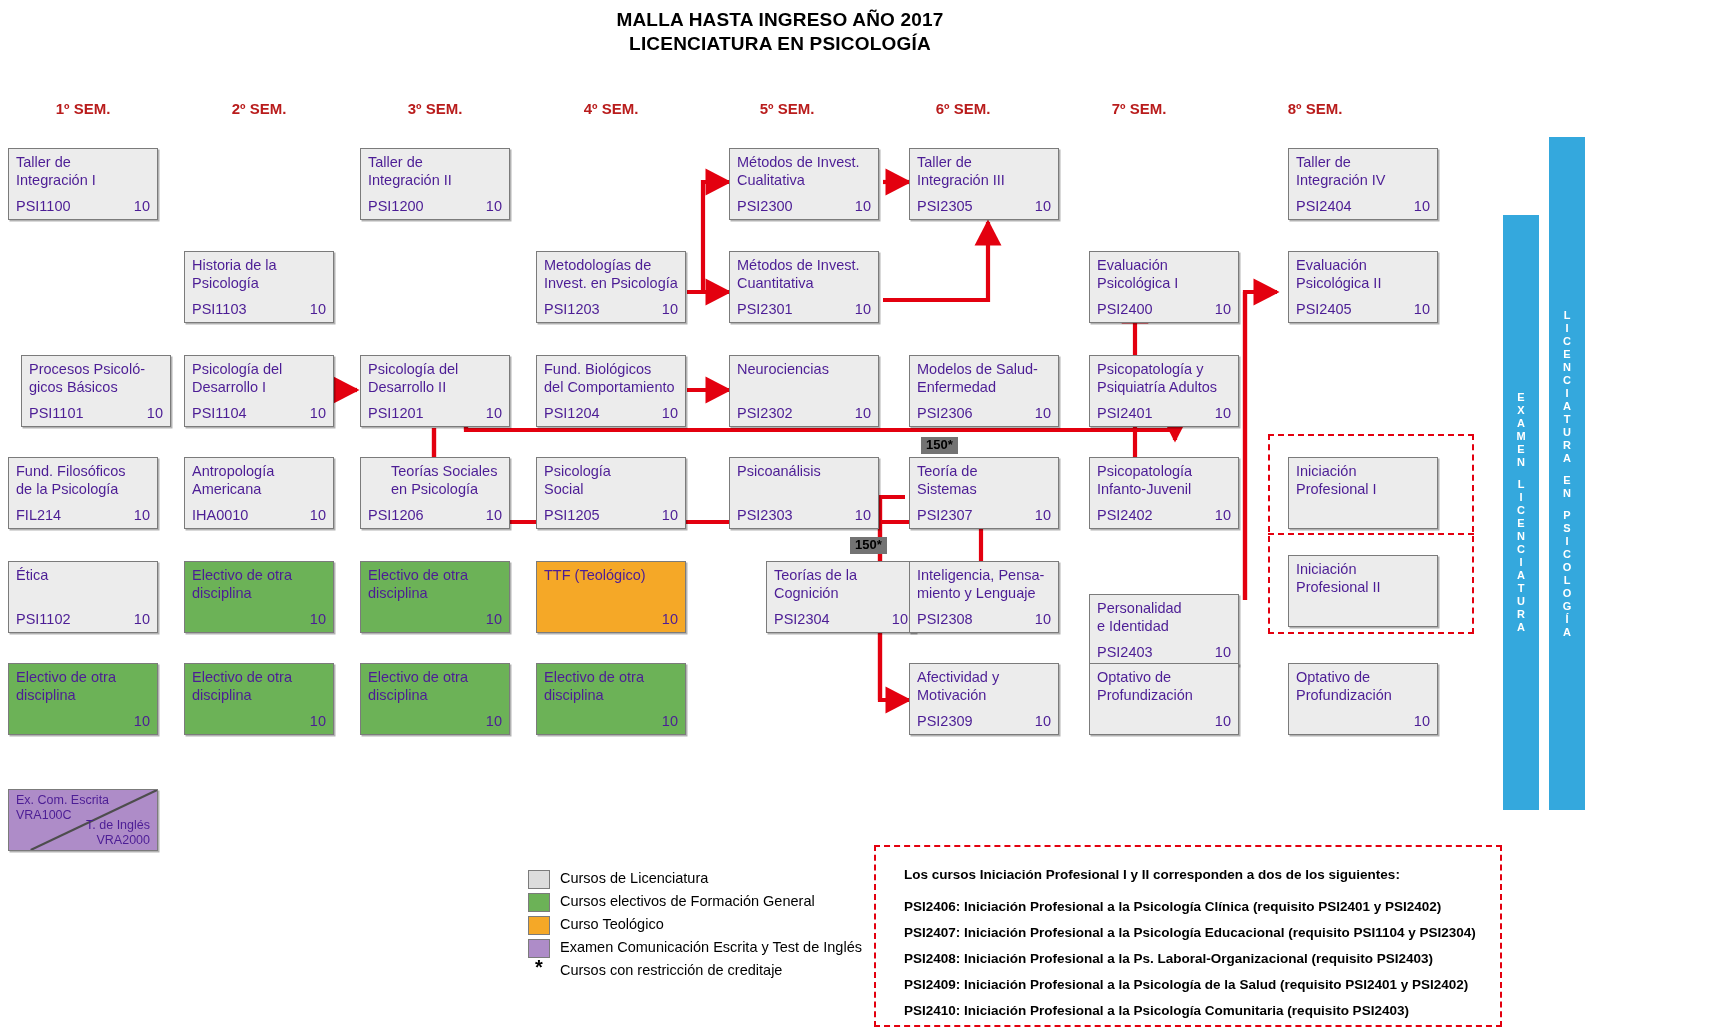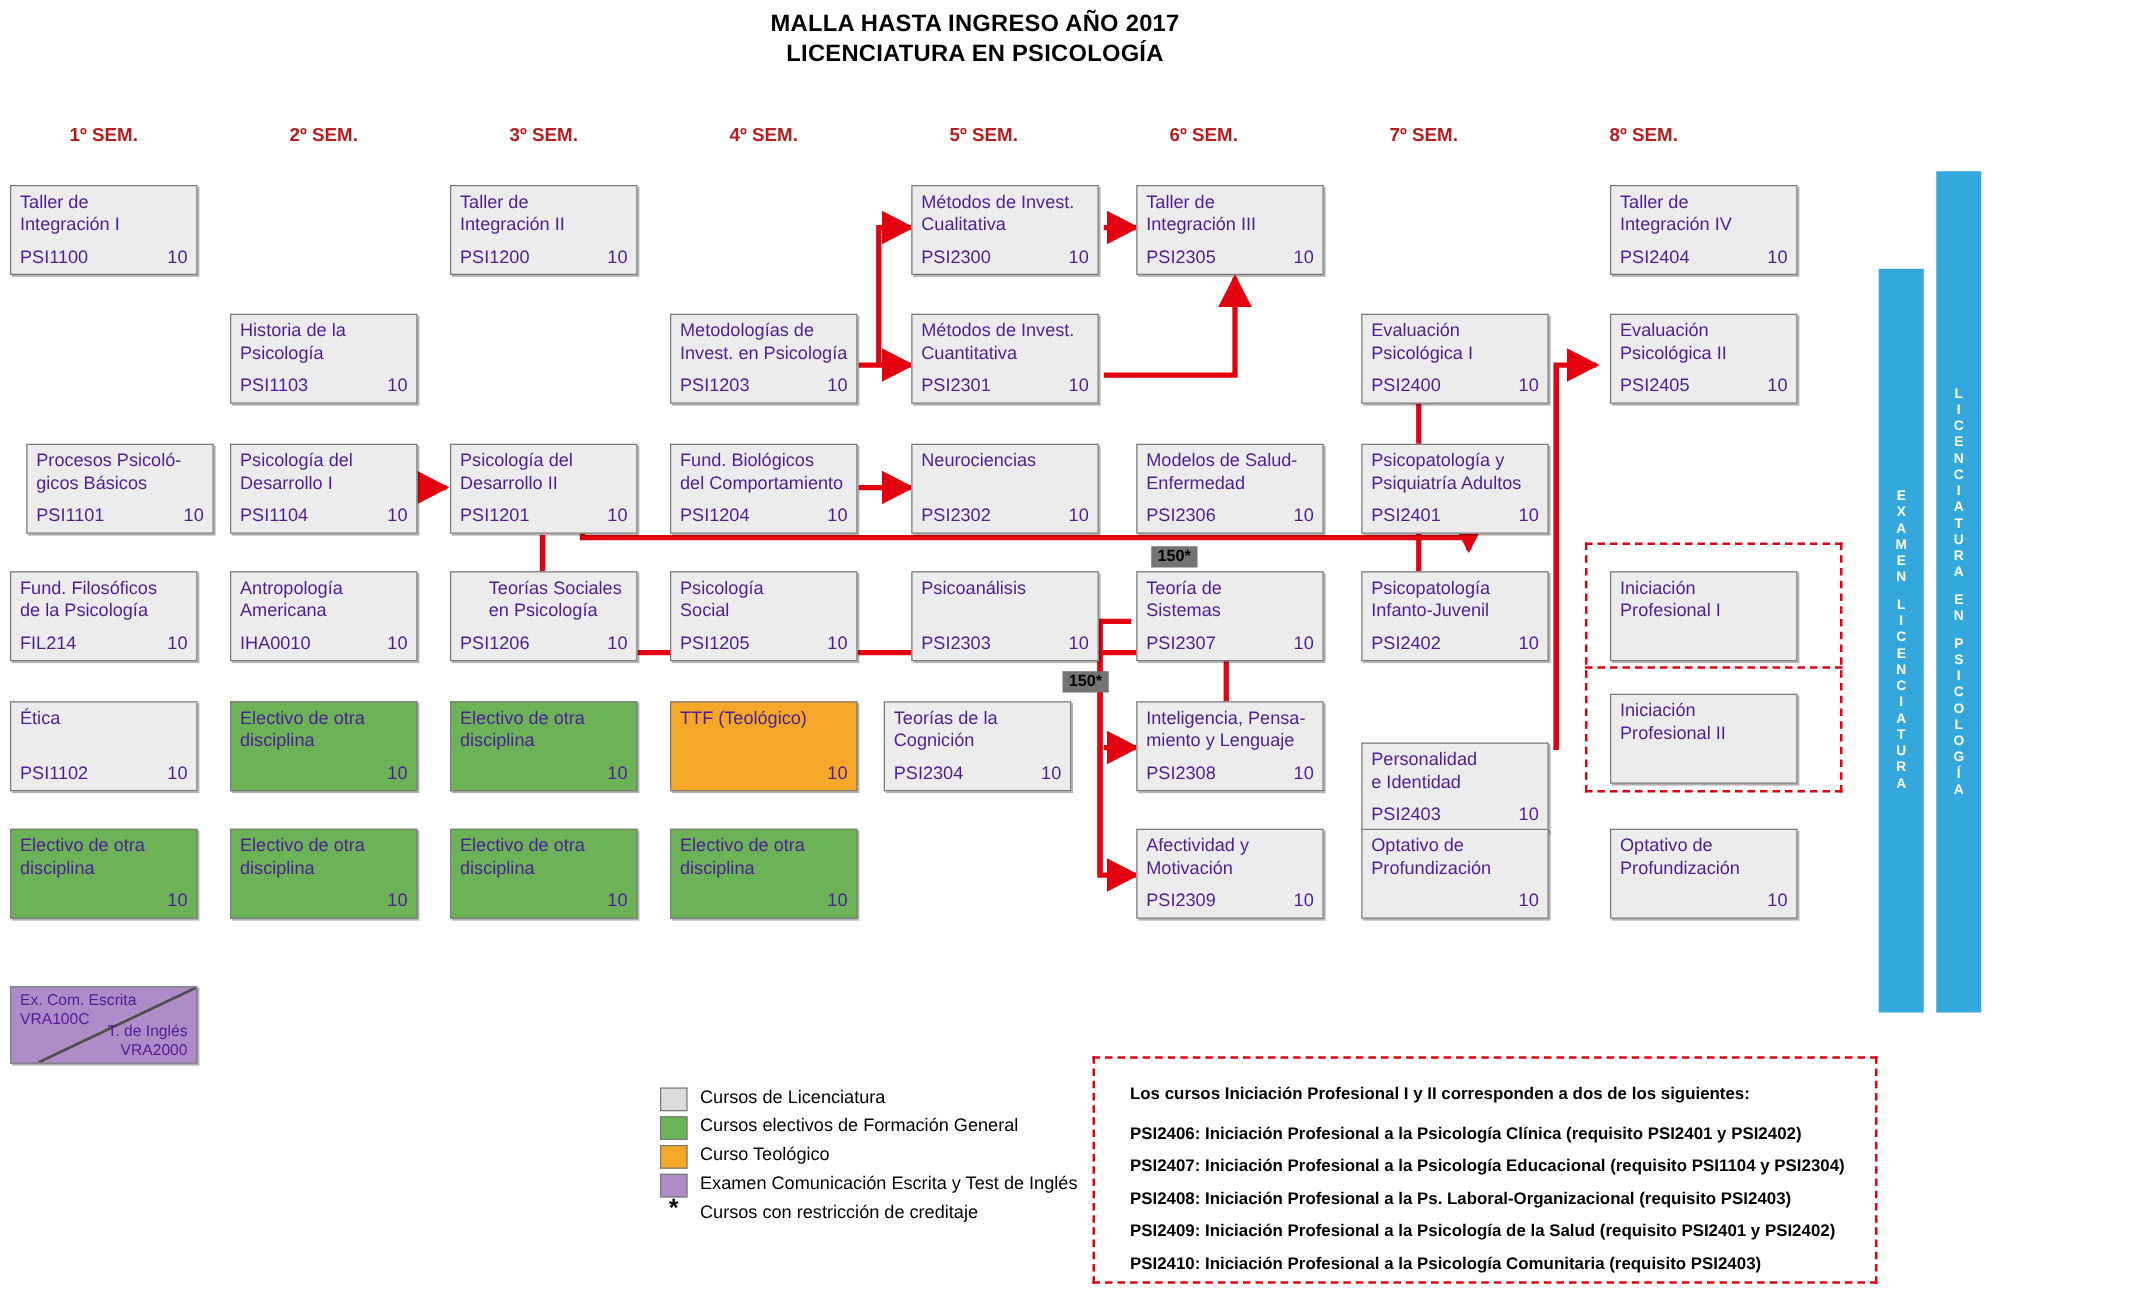--- a/index.html
+++ b/index.html
@@ -343,21 +343,21 @@
         <span class="cr">10</span>
       </span>
   </div>
   <div class="box" style="left:729px;top:457px;">
     <span class="nm">Psicoanálisis</span>
     <span class="ft">
         <span class="code">PSI2303</span>
         <span class="cr">10</span>
       </span>
   </div>
-  <div class="box" style="left:707px;top:561px;">
+  <div class="box" style="left:766px;top:561px;">
     <span class="nm">Teorías de la
 Cognición</span>
     <span class="ft">
         <span class="code">PSI2304</span>
         <span class="cr">10</span>
       </span>
   </div>
 
   <div class="box" style="left:909px;top:148px;">
     <span class="nm">Taller de

